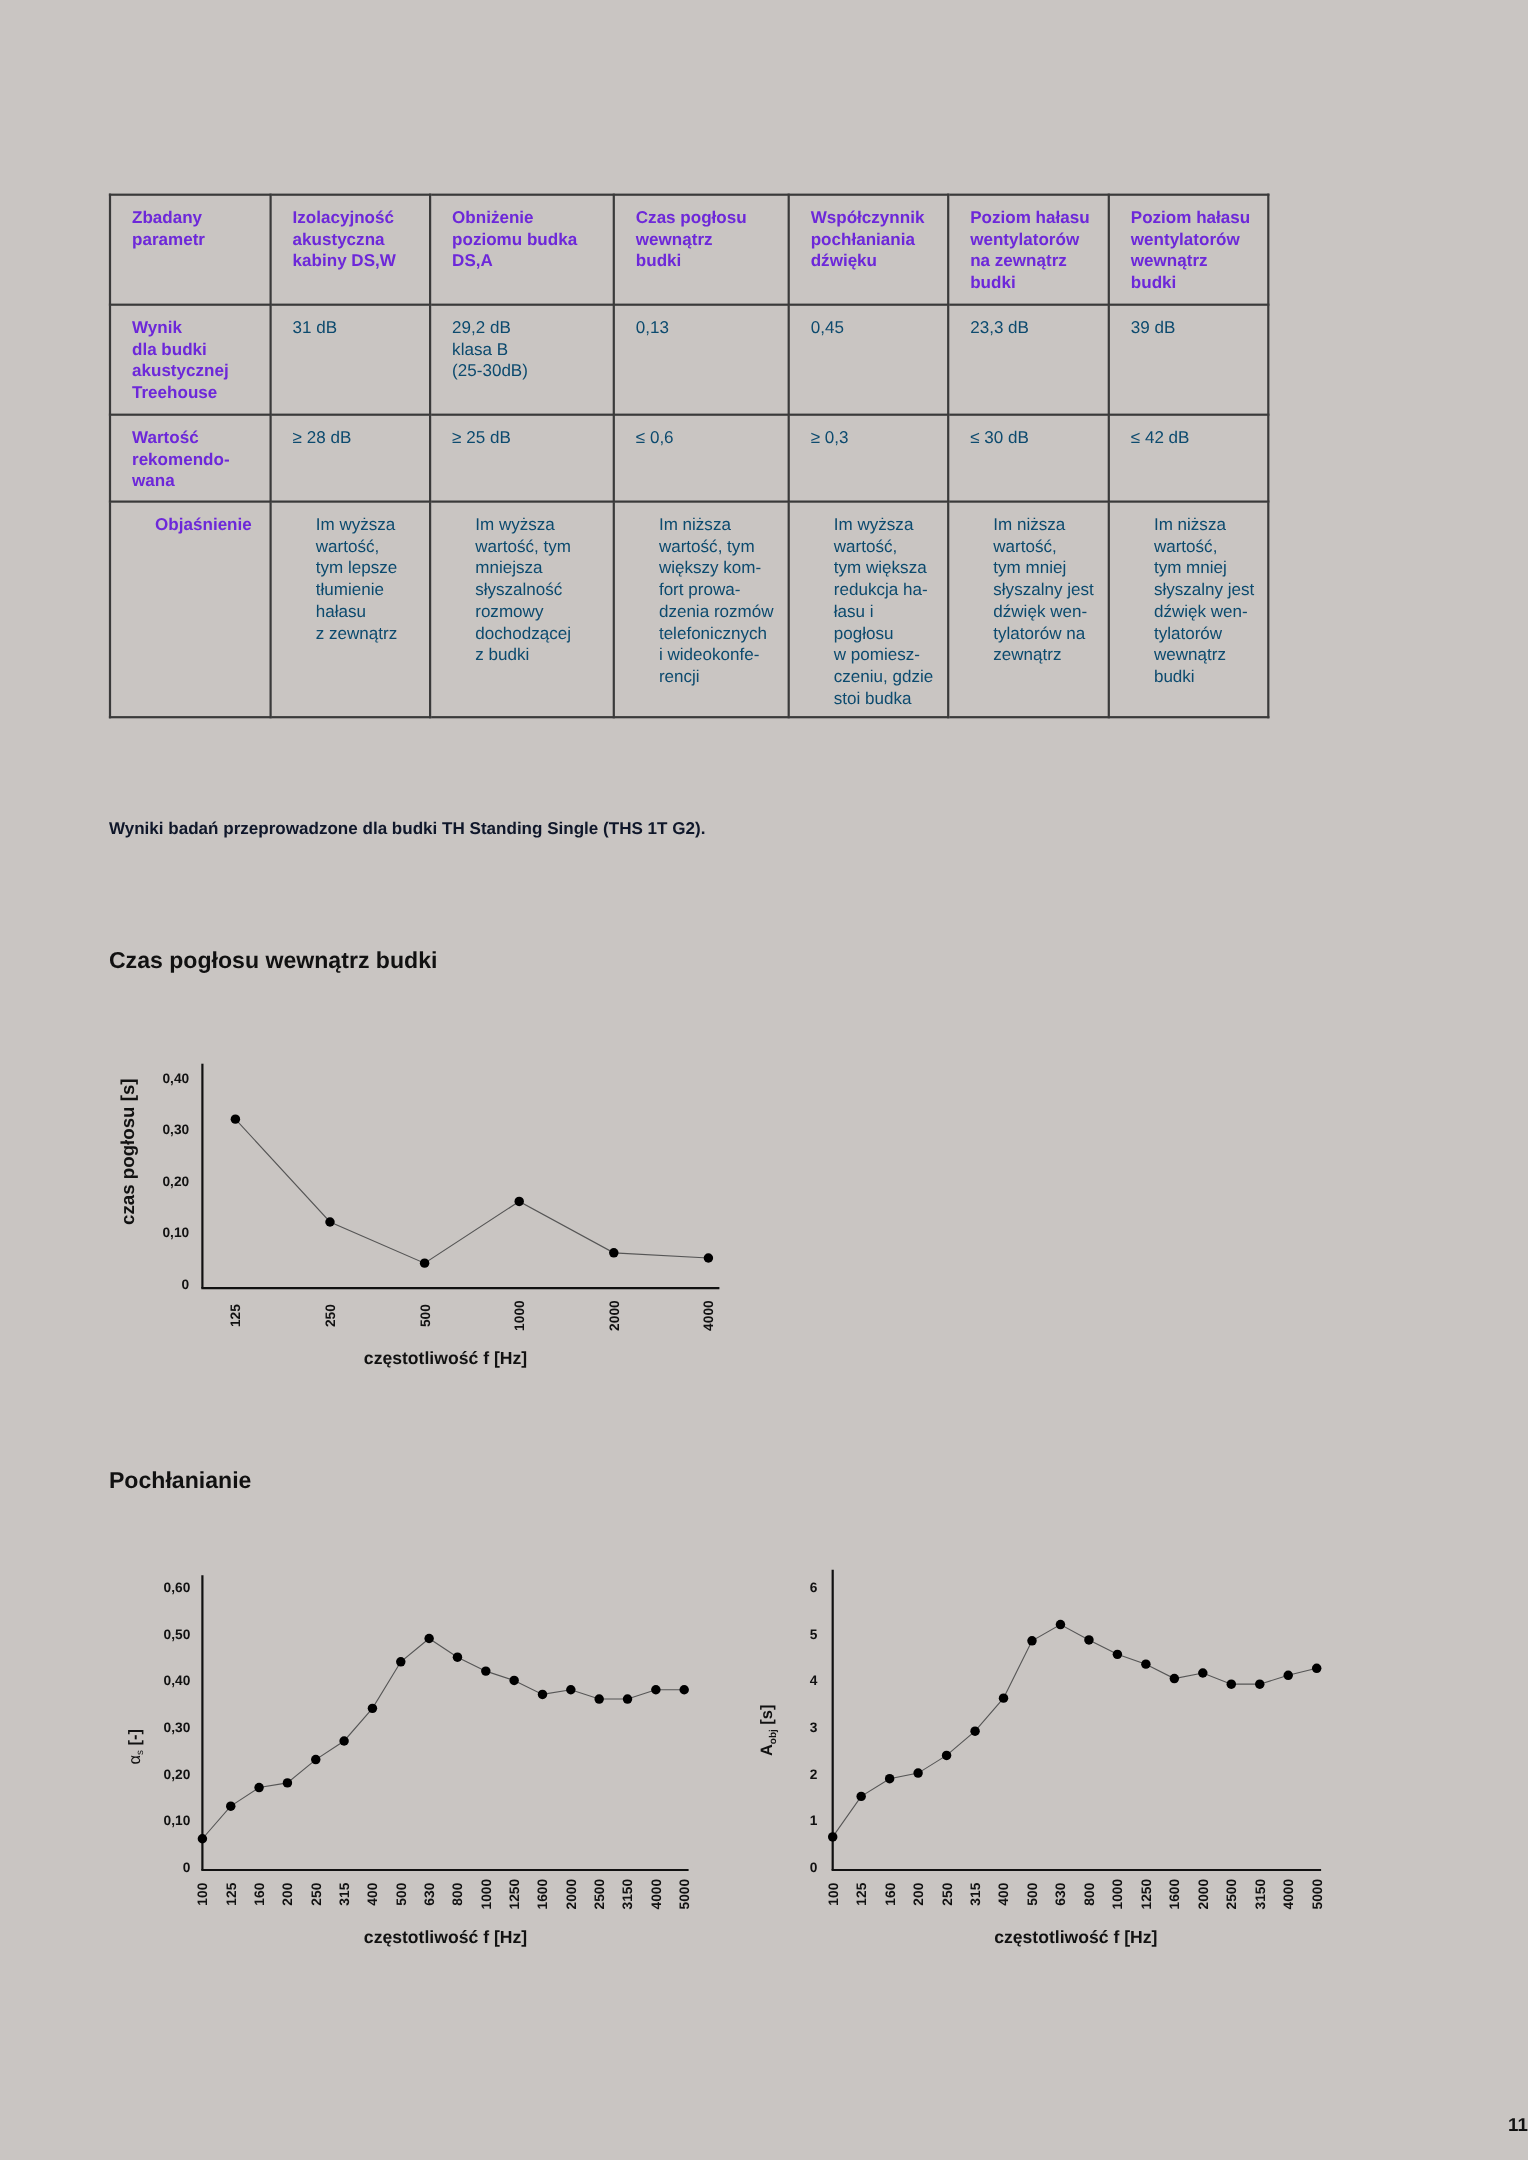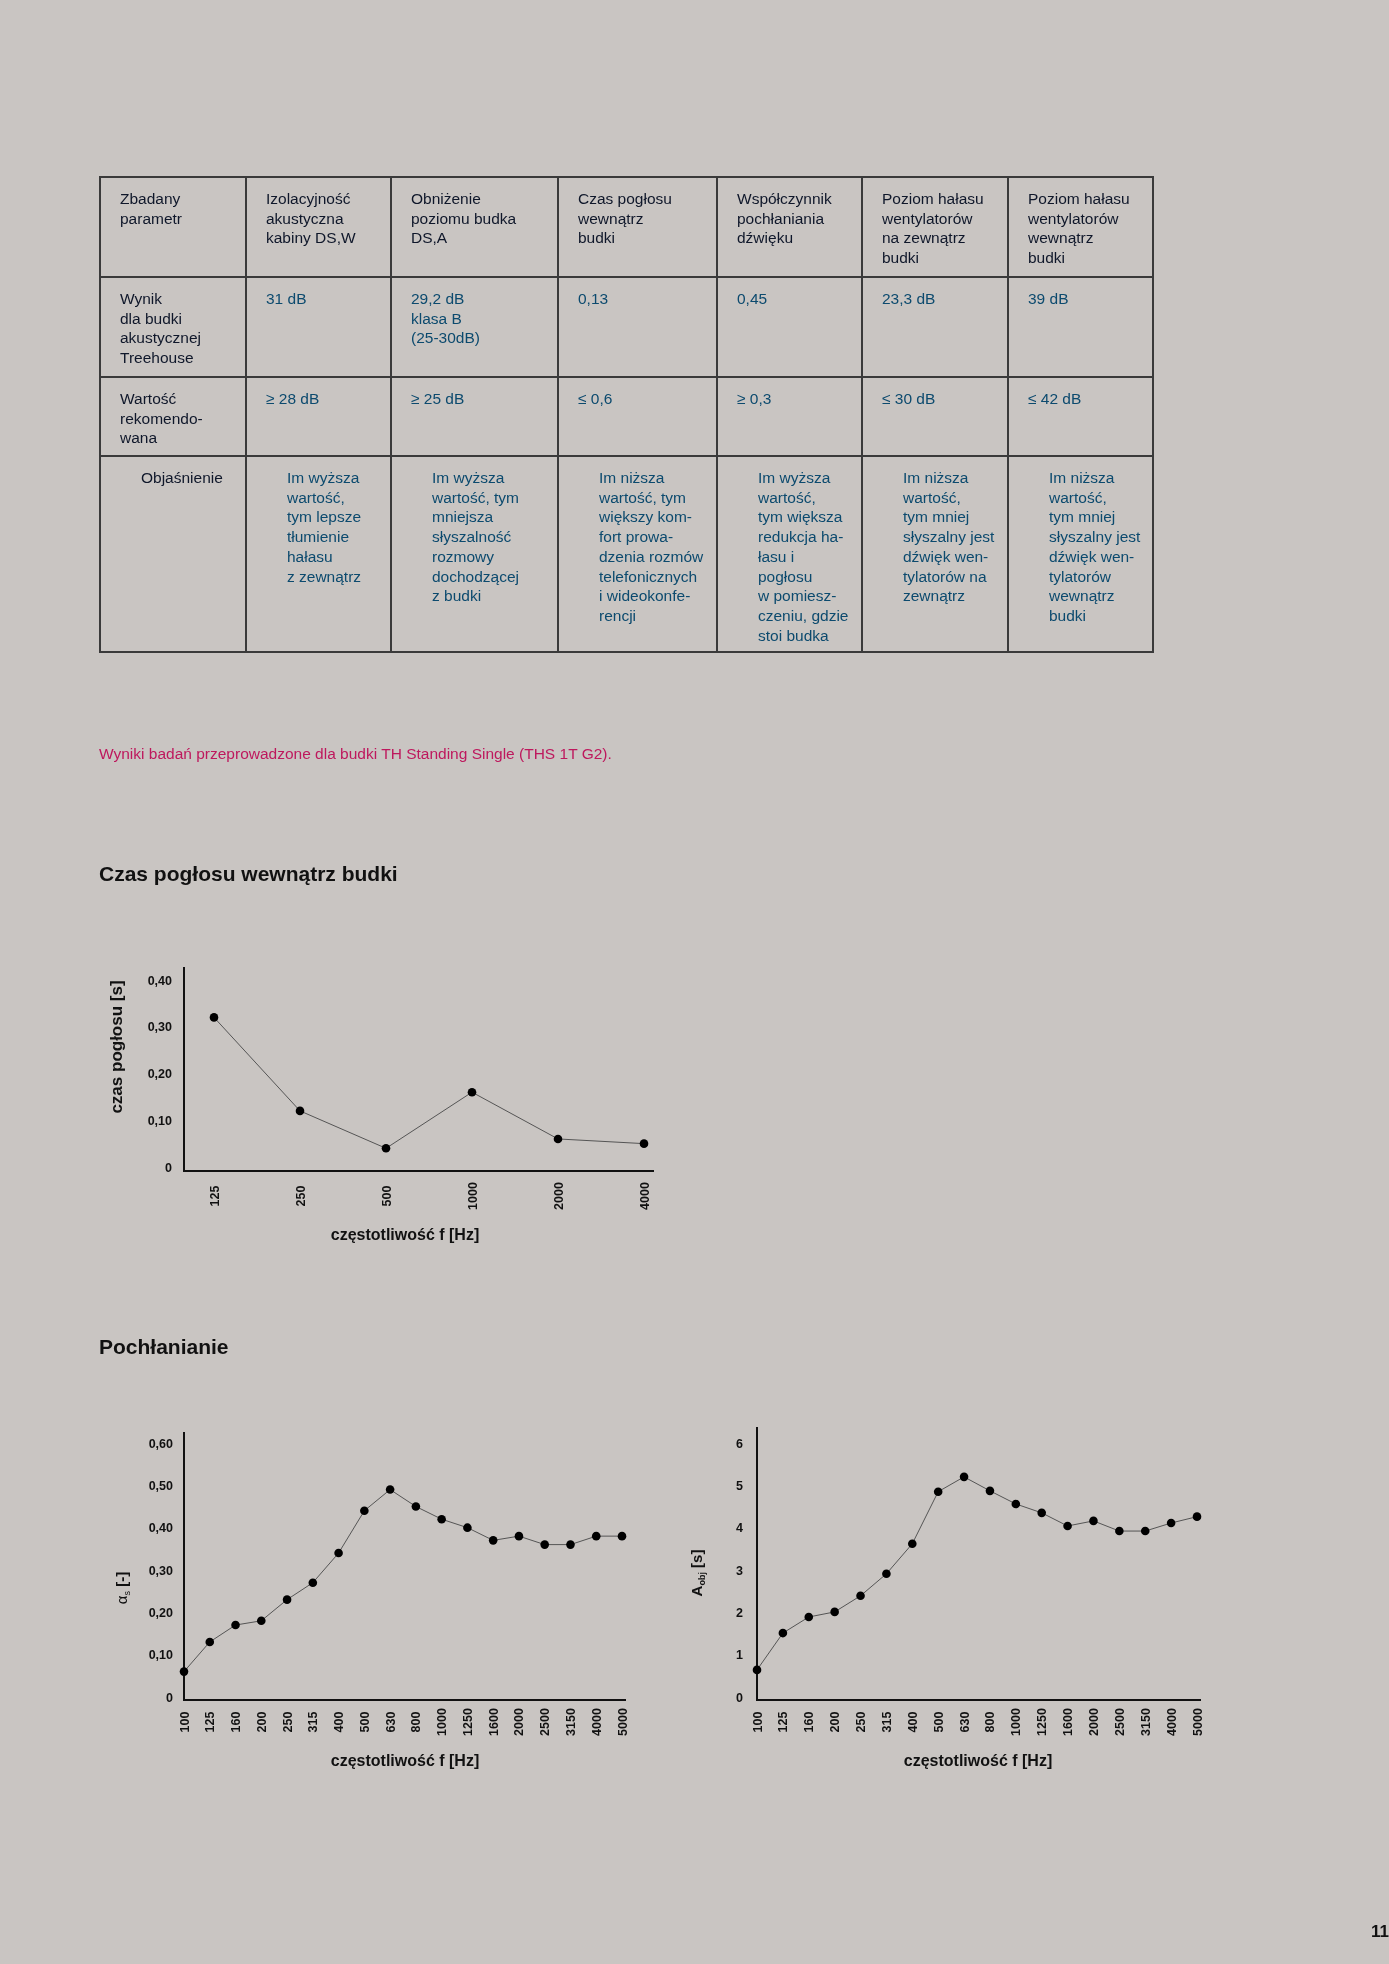--- a/index.html
+++ b/index.html
@@ -19,31 +19,31 @@
   }
   .spec-table td {
     border: 2px solid #3a3a3a;
     vertical-align: top;
     padding: 11px 10px 6px 19px;
     font-size: 15.5px;
     line-height: 19.7px;
     color: #0c4a6e;
     white-space: pre-line;
   }
-  .spec-table td.b { font-weight: normal; color: #0f172a; margin-left: 32px; }
+  .spec-table td.b { font-weight: bold; color: #6d28d9; margin-left: 32px; }
   .spec-table td .bold-line { font-weight: normal; }
   .spec-table tr.h-row td { height: 81px; }
   .spec-table tr.r1 td { height: 81px; }
   .spec-table tr.r2 td { height: 60px; }
   .spec-table tr.r3 td { height: 149px; padding-left: 40px; }
   .spec-table tr.r4 td { height: 81px; }
 
   .footnote {
     position: absolute; left: 99px; top: 745px;
-    font-size: 15.5px; font-weight: normal; color: #be185d;
+    font-size: 15.5px; font-weight: bold; color: #0f172a;
   }
   .section-title {
     position: absolute; left: 99px;
     font-size: 21px; font-weight: bold; color: #111;
   }
   .chart { position: absolute; }
   .chart svg { display: block; overflow: visible; }
   .chart svg text { font-family: "Liberation Sans", "DejaVu Sans", sans-serif; }
   .page-number {
     position: absolute; left: 0; width: 1389px; top: 1922px;

